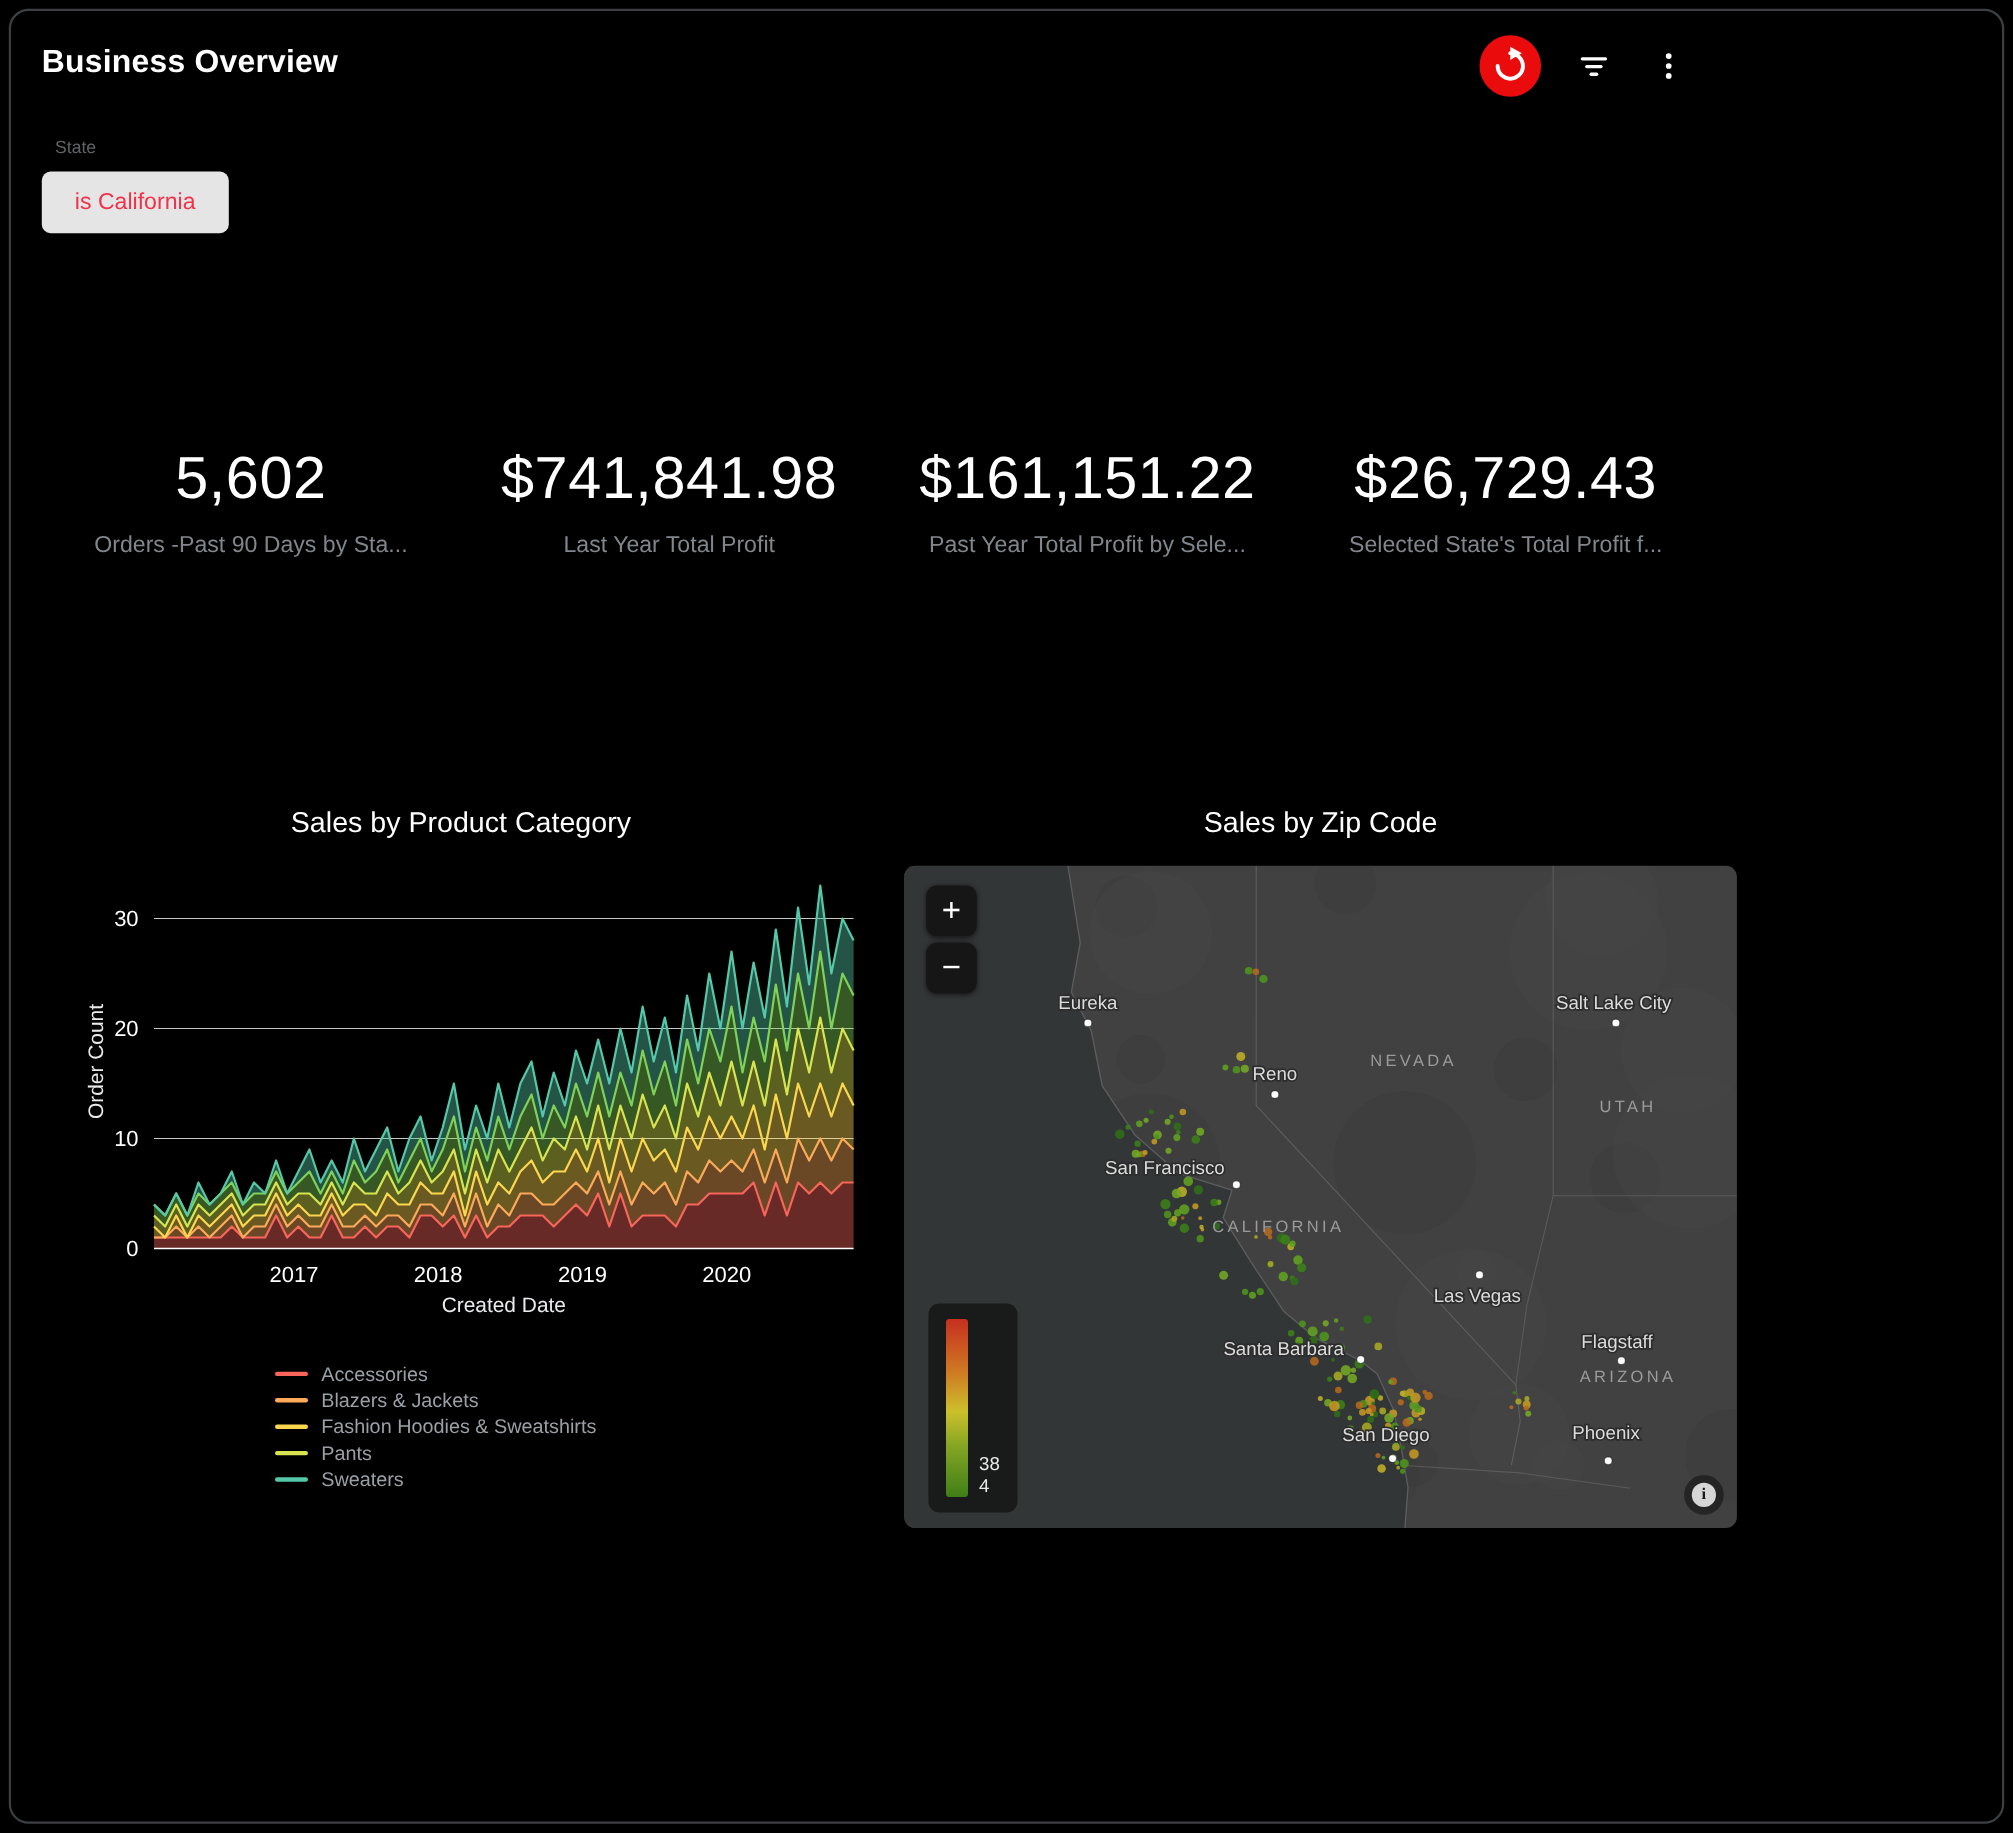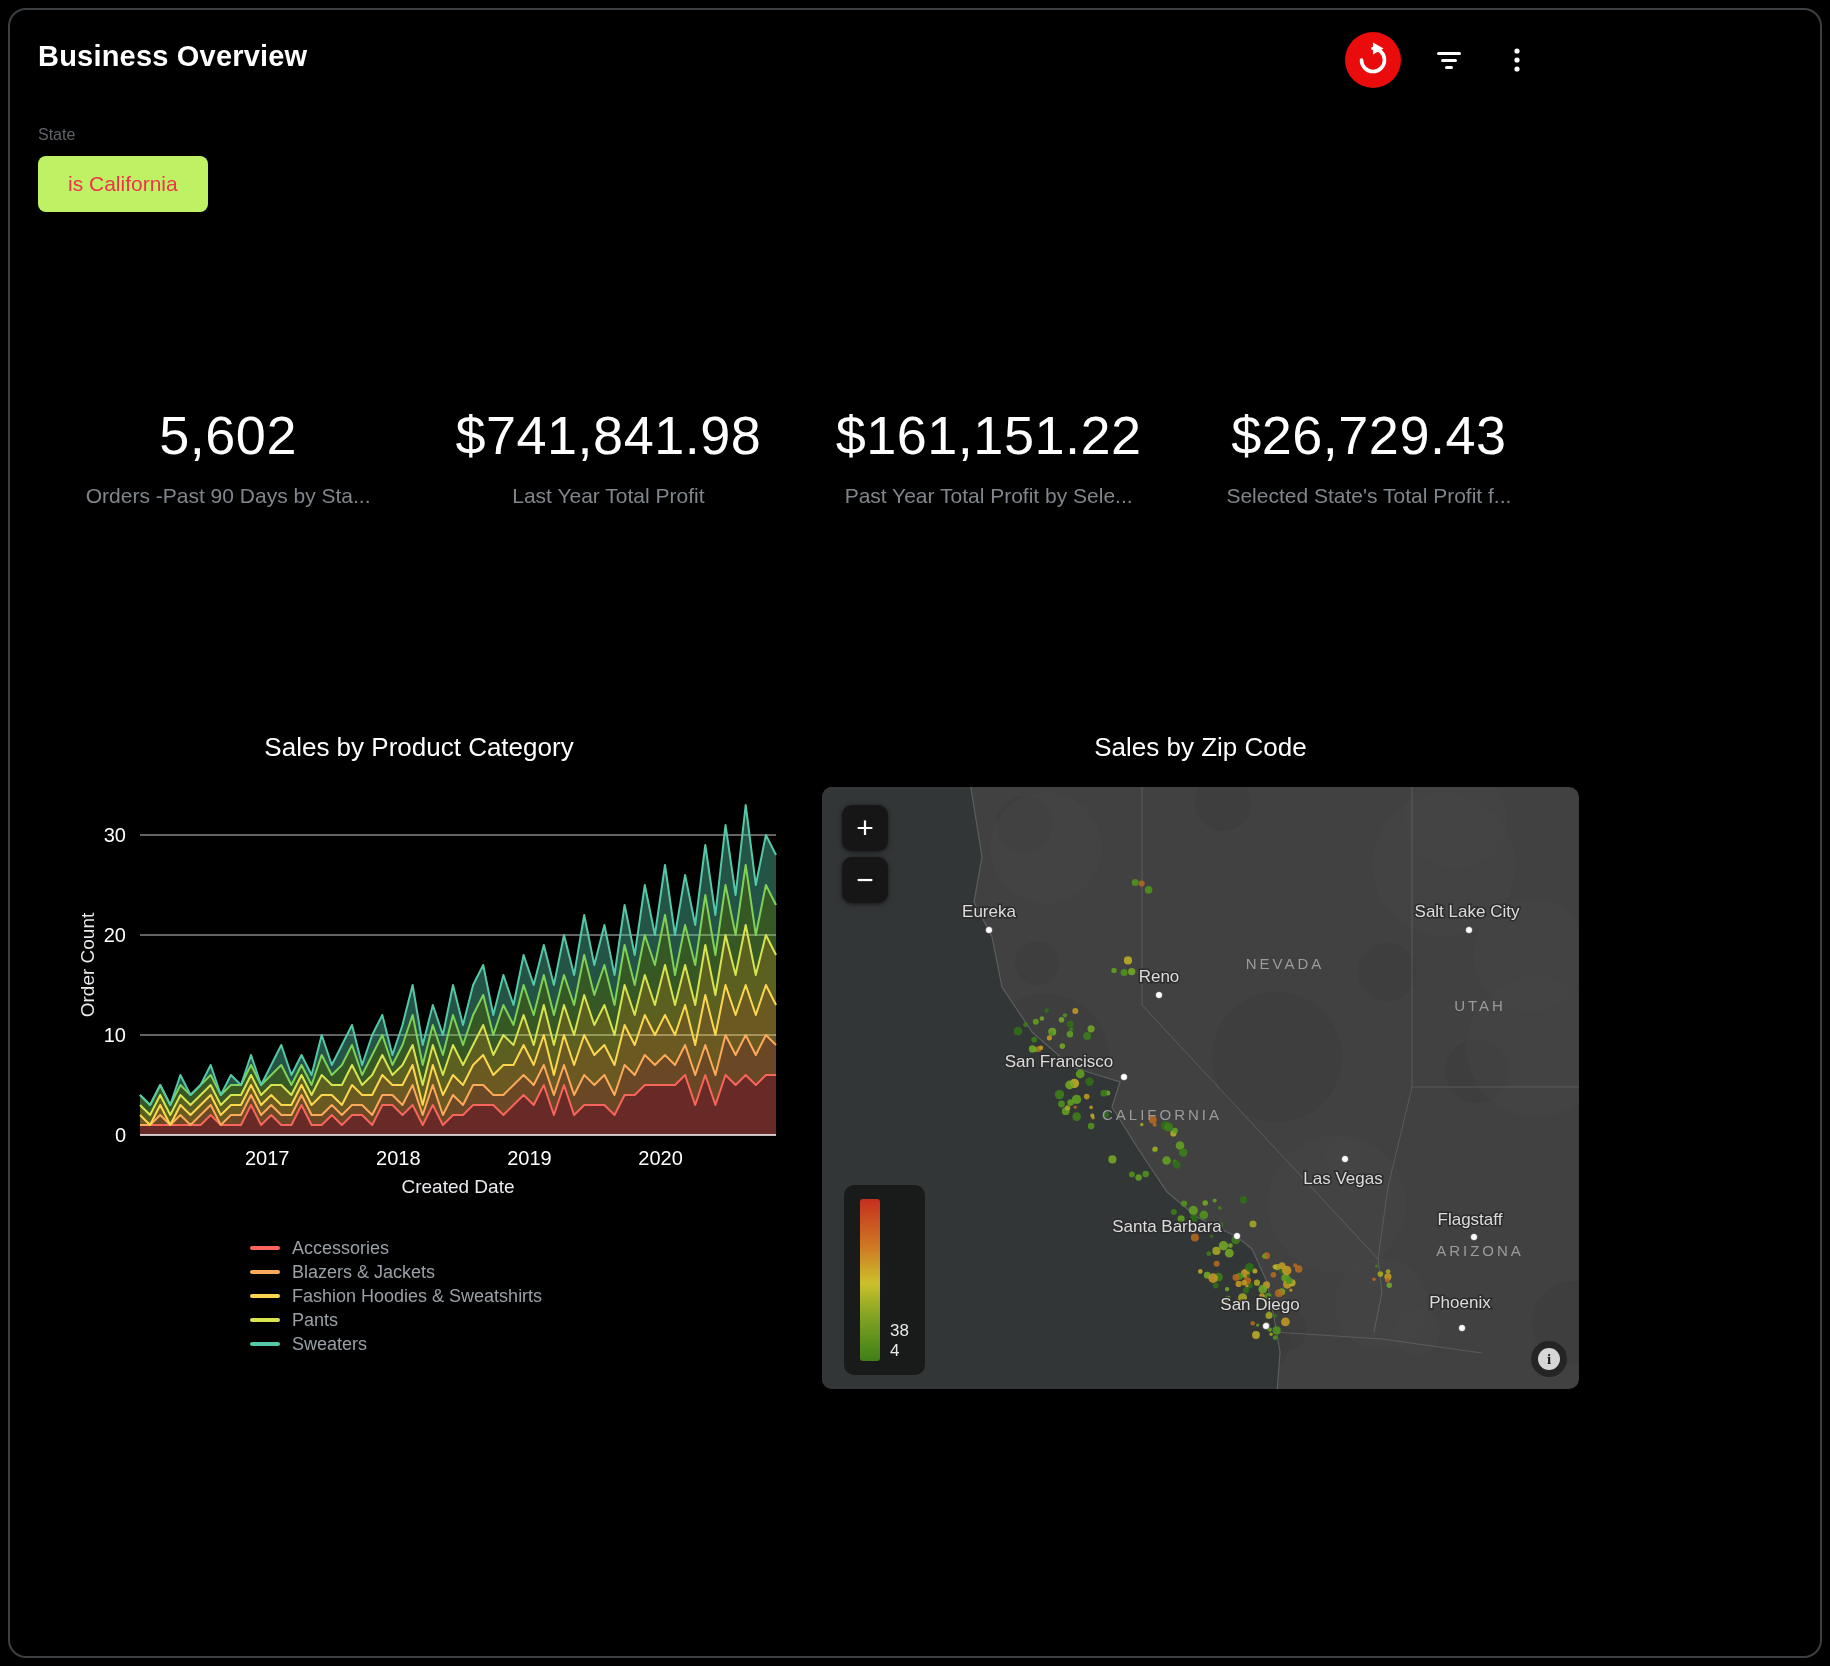--- a/index.html
+++ b/index.html
@@ -10,23 +10,23 @@
 
   
   .hdr{position:absolute;top:22px;left:0;right:0;display:flex;justify-content:space-between;align-items:flex-start;}
   .hdr h1{margin:8px 0 0 0;font-size:29px;font-weight:700;color:#fff;letter-spacing:.2px;}
   .actions{display:flex;align-items:center;gap:28px;padding-right:22px;}
   .icon-btn{background:transparent;border:none;padding:0;cursor:pointer;display:flex;align-items:center;justify-content:center;}
   .refresh-btn{width:56px;height:56px;border-radius:50%;background:#ea0c0c;}
   .flat-btn{width:40px;height:40px;border-radius:50%;}
 
   
-  .state-label{position:absolute;top:116px;left:0;font-size:16px;color:#5f6368;}
+  .state-label{position:absolute;top:116px;left:12px;font-size:16px;color:#5f6368;}
   .chip{position:absolute;top:146px;left:0;height:56px;padding:0 30px;border:none;border-radius:8px;
-        background:#bef264;color:#f0324b;font-size:21px;font-weight:500;cursor:pointer;
+        background:#e5e5e5;color:#f0324b;font-size:21px;font-weight:500;cursor:pointer;
         font-family:"Liberation Sans",sans-serif;}
 
   
   .kpi-row{position:absolute;top:394px;left:0;width:100%;display:flex;}
   .kpi{flex:1;text-align:center;}
   .kpi-value{font-size:54px;font-weight:400;color:#fff;letter-spacing:.5px;}
   .kpi-label{margin-top:18px;font-size:21px;color:#80868b;}
 
   
   .charts{position:absolute;top:722px;left:0;width:100%;}

